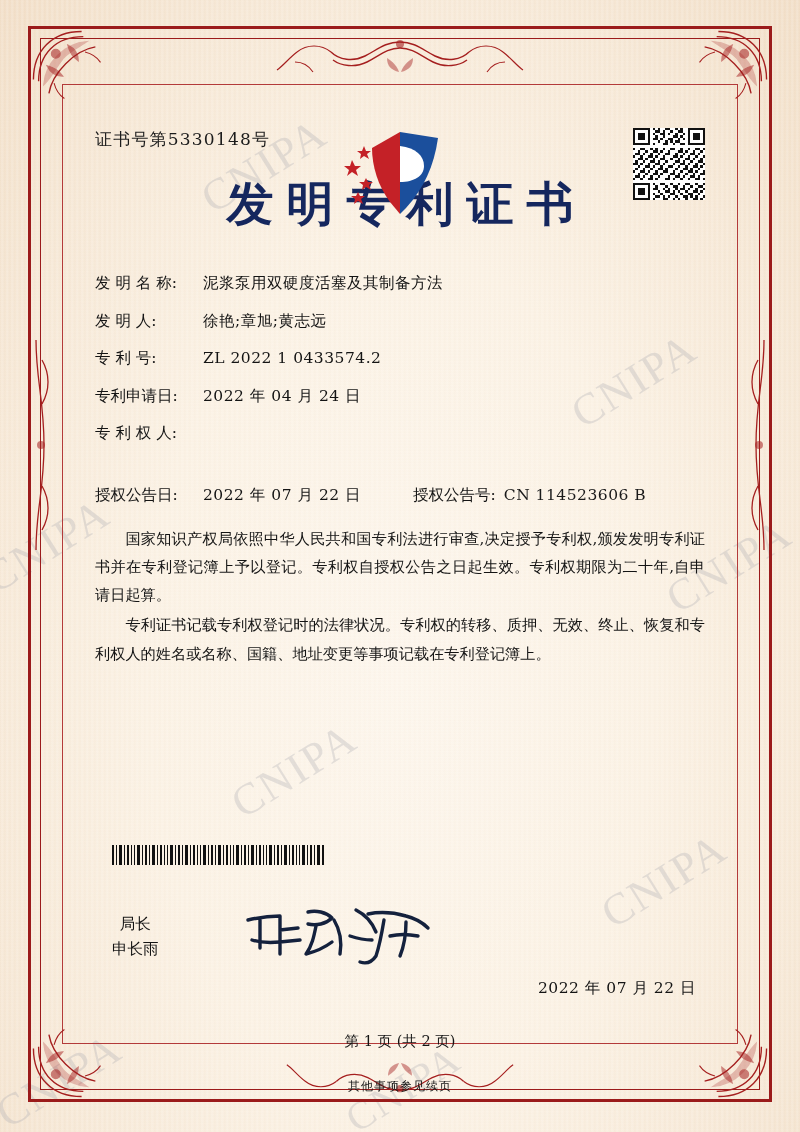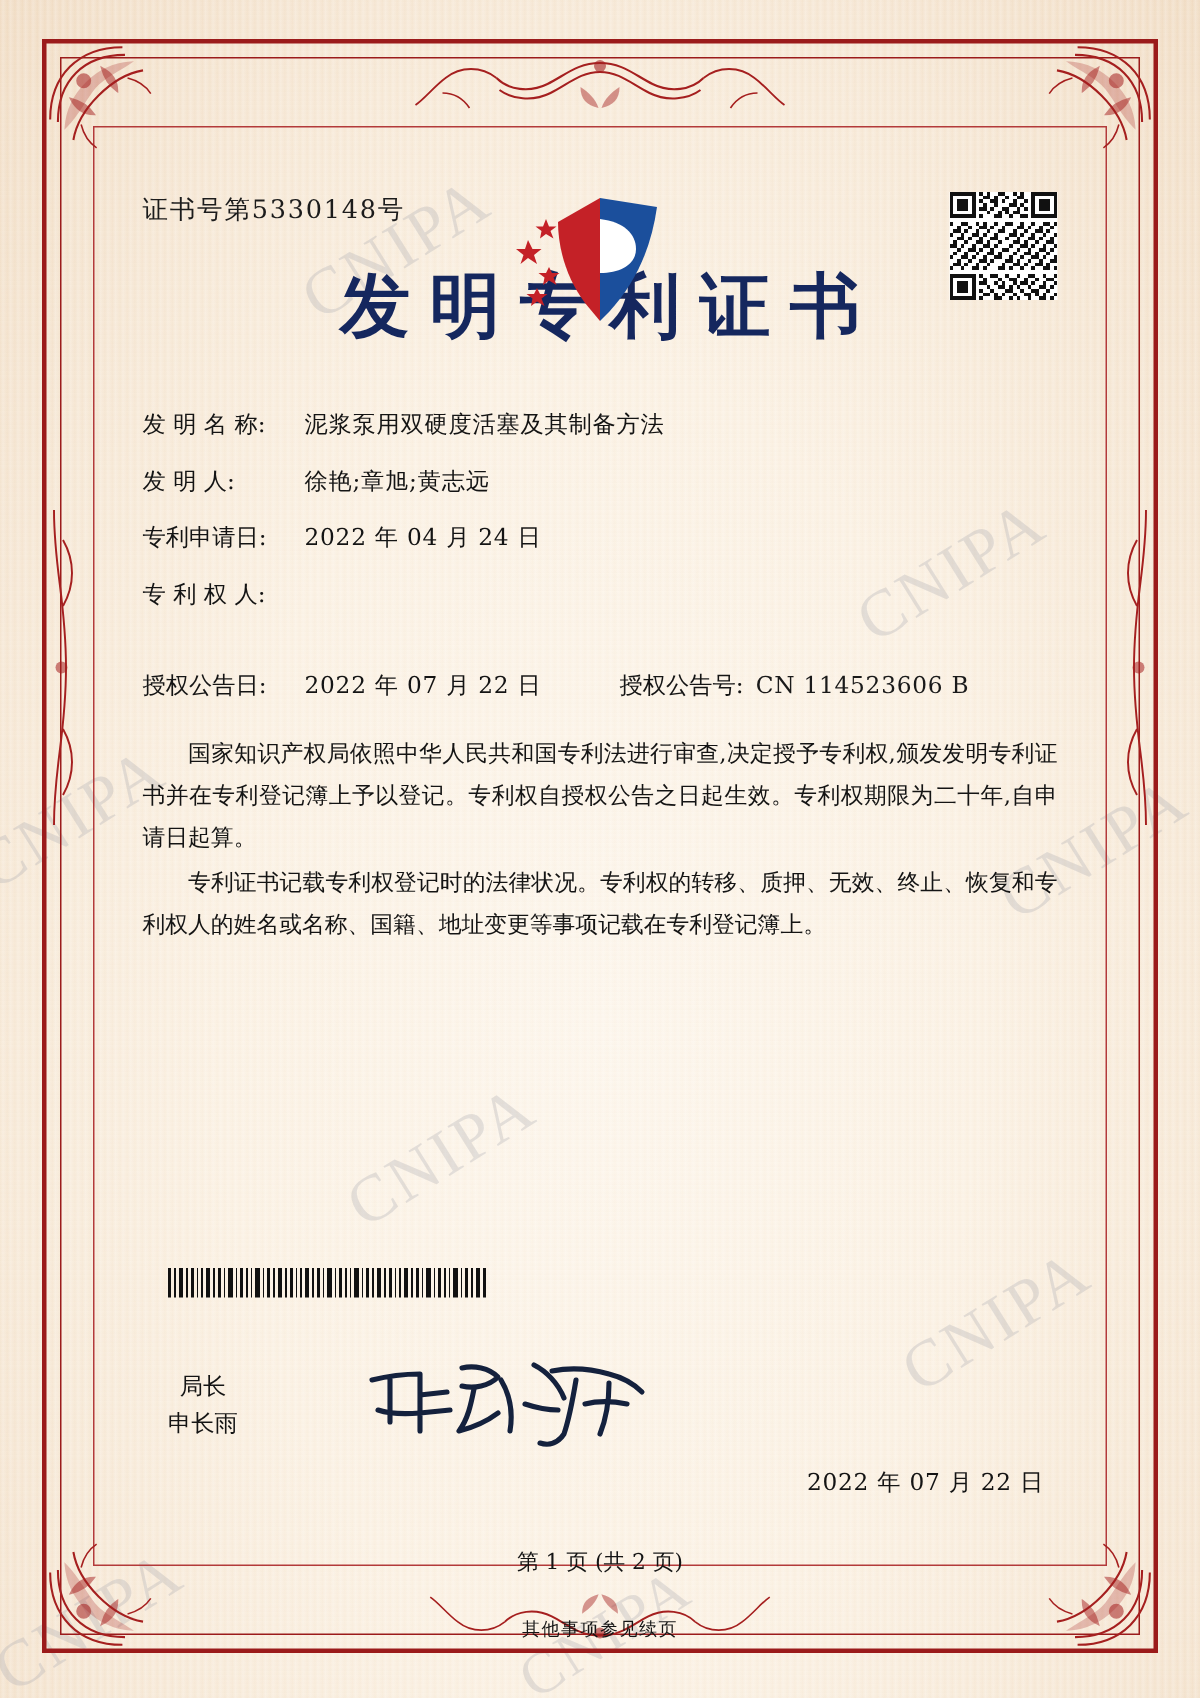--- a/index.html
+++ b/index.html
@@ -648,20 +648,24 @@
     <div class="fields">
       <div class="field-row">
         <div class="field-label">发 明 名 称:</div>
         <div class="field-value">泥浆泵用双硬度活塞及其制备方法</div>
       </div>
       <div class="field-row">
         <div class="field-label">发 明 人:</div>
         <div class="field-value">徐艳;章旭;黄志远</div>
       </div>
       <div class="field-row">
+        <div class="field-label">专 利 号:</div>
+        <div class="field-value">ZL 2022 1 0433574.2</div>
+      </div>
+      <div class="field-row">
         <div class="field-label">专利申请日:</div>
         <div class="field-value">2022 年 04 月 24 日</div>
       </div>
       <div class="field-row">
         <div class="field-label">专 利 权 人:</div>
       </div>
       <div class="field-row two-col">
         <div class="field-label">授权公告日:</div>
         <div class="field-value">2022 年 07 月 22 日</div>
         <div class="second-label">授权公告号:</div>

